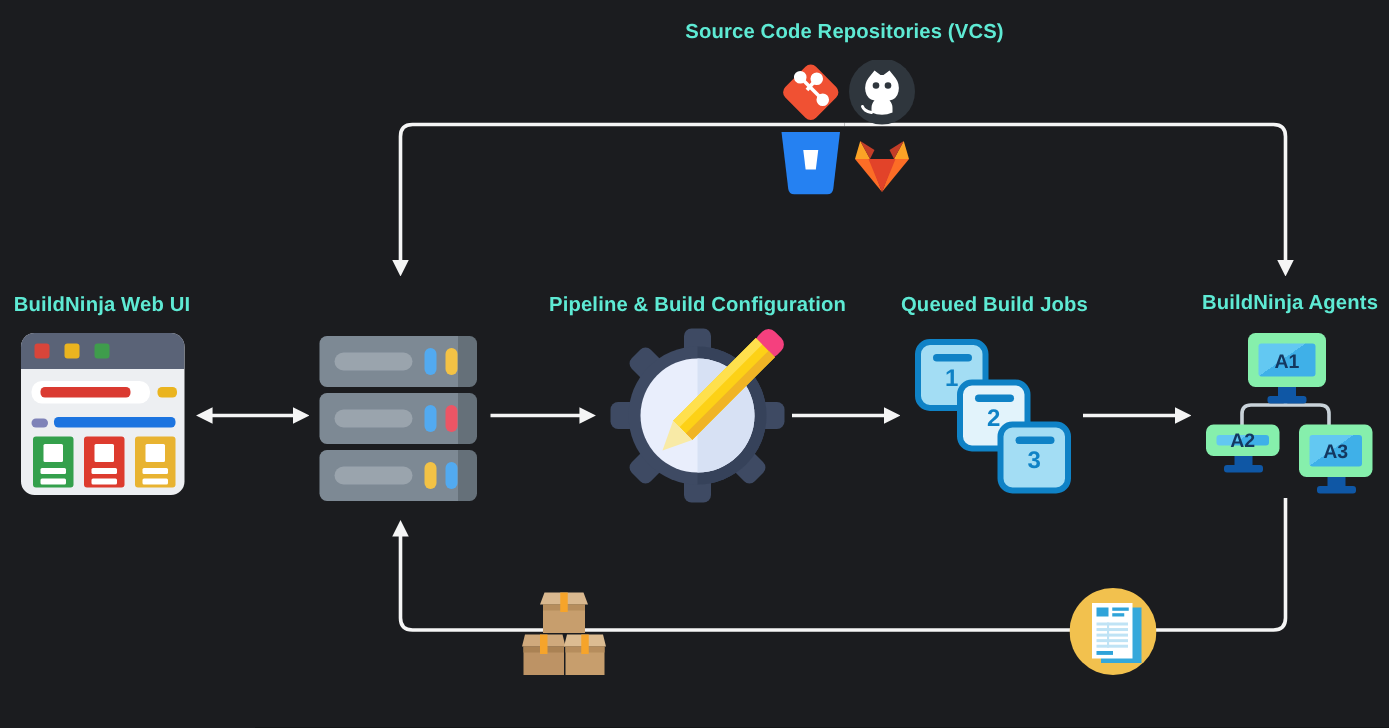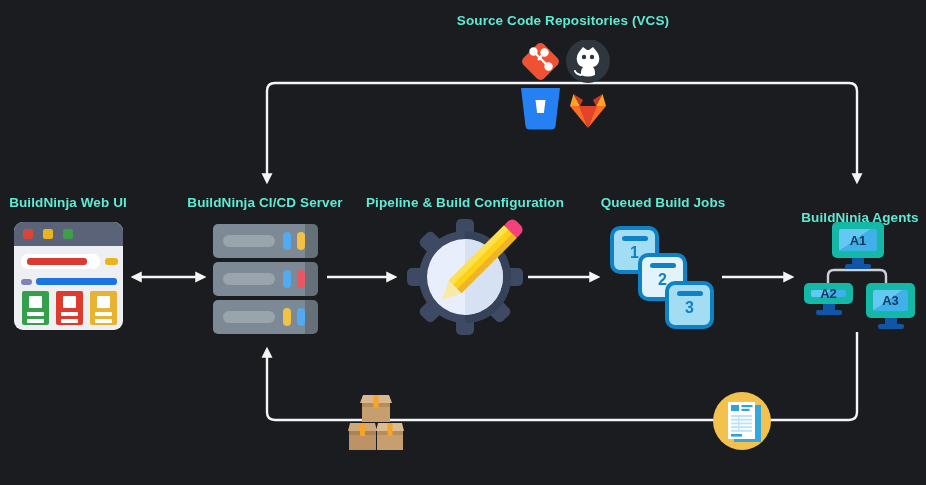--- a/index.html
+++ b/index.html
@@ -36,21 +36,21 @@
   .srv-slot{position:absolute;left:10px;top:11px;width:52px;height:12px;border-radius:6px;background:#9aa4ad;}
   .srv-led{position:absolute;top:8px;width:8px;height:18px;border-radius:4px;}
 
   
   .qcard{position:absolute;width:41px;height:40px;border:4px solid #0f82c6;border-radius:10px;z-index:2;}
   .qcard .tbar{width:26px;height:5px;border-radius:3px;background:#0f82c6;margin:6px auto 2px auto;}
   .qcard .num{text-align:center;font-weight:700;font-size:16px;color:#0f82c6;line-height:20px;}
 
   
   .monitor{position:absolute;z-index:2;}
-  .mon-frame{background:#14b8a6;border-radius:5px;padding:7px;box-sizing:border-box;}
+  .mon-frame{background:#86efac;border-radius:5px;padding:7px;box-sizing:border-box;}
   .mon-screen{width:100%;height:100%;border-radius:2px;
     background:linear-gradient(145deg,#63c8f2 0 45%,#3fb0e8 45%);
     display:flex;align-items:center;justify-content:center;
     font-weight:700;font-size:13px;color:#14375f;}
   .mon-neck{margin:0 auto;width:12px;height:6px;background:#0f57a5;}
   .mon-base{margin:0 auto;width:26px;height:5px;background:#0f57a5;border-radius:2px;}
 </style>
 </head>
 <body>
 
@@ -80,24 +80,23 @@
     </g>
 
     <g stroke="#c9d2d9" stroke-width="2.4" fill="none">
       <path d="M857 258 V270"></path>
       <path d="M828 284 V276 Q828 270 834 270 H880 Q886 270 886 276 V284"></path>
     </g>
   </svg>
 
   <div class="label" style="left:563px;top:13px;">Source Code Repositories (VCS)</div>
   <div class="label" style="left:68px;top:195px;">BuildNinja Web UI</div>
-  <div class="label" style="left:265px;top:195px;">BuildNinja CI/CD Server</div>
   <div class="label" style="left:465px;top:195px;text-align:right;">Pipeline &amp; Build Configuration</div>
   <div class="label" style="left:663px;top:195px;">Queued Build Jobs</div>
-  <div class="label" style="left:860px;top:210px;text-align:center;">BuildNinja Agents</div>
+  <div class="label" style="left:860px;top:194px;text-align:center;">BuildNinja Agents</div>
 
   <svg class="node-icon" style="left:519px;top:40px;" width="92" height="92" viewBox="0 0 92 92">
 
     <g>
       <rect x="7" y="7" width="29" height="29" rx="5" fill="#f05133" transform="rotate(45 21.5 21.5)"></rect>
       <g stroke="#ffffff" stroke-width="2.4" fill="#ffffff">
         <line x1="15" y1="12" x2="29" y2="26"></line>
         <line x1="25" y1="13" x2="19" y2="20"></line>
         <circle cx="14.5" cy="11.5" r="3"></circle>
         <circle cx="29.5" cy="26.5" r="3"></circle>

